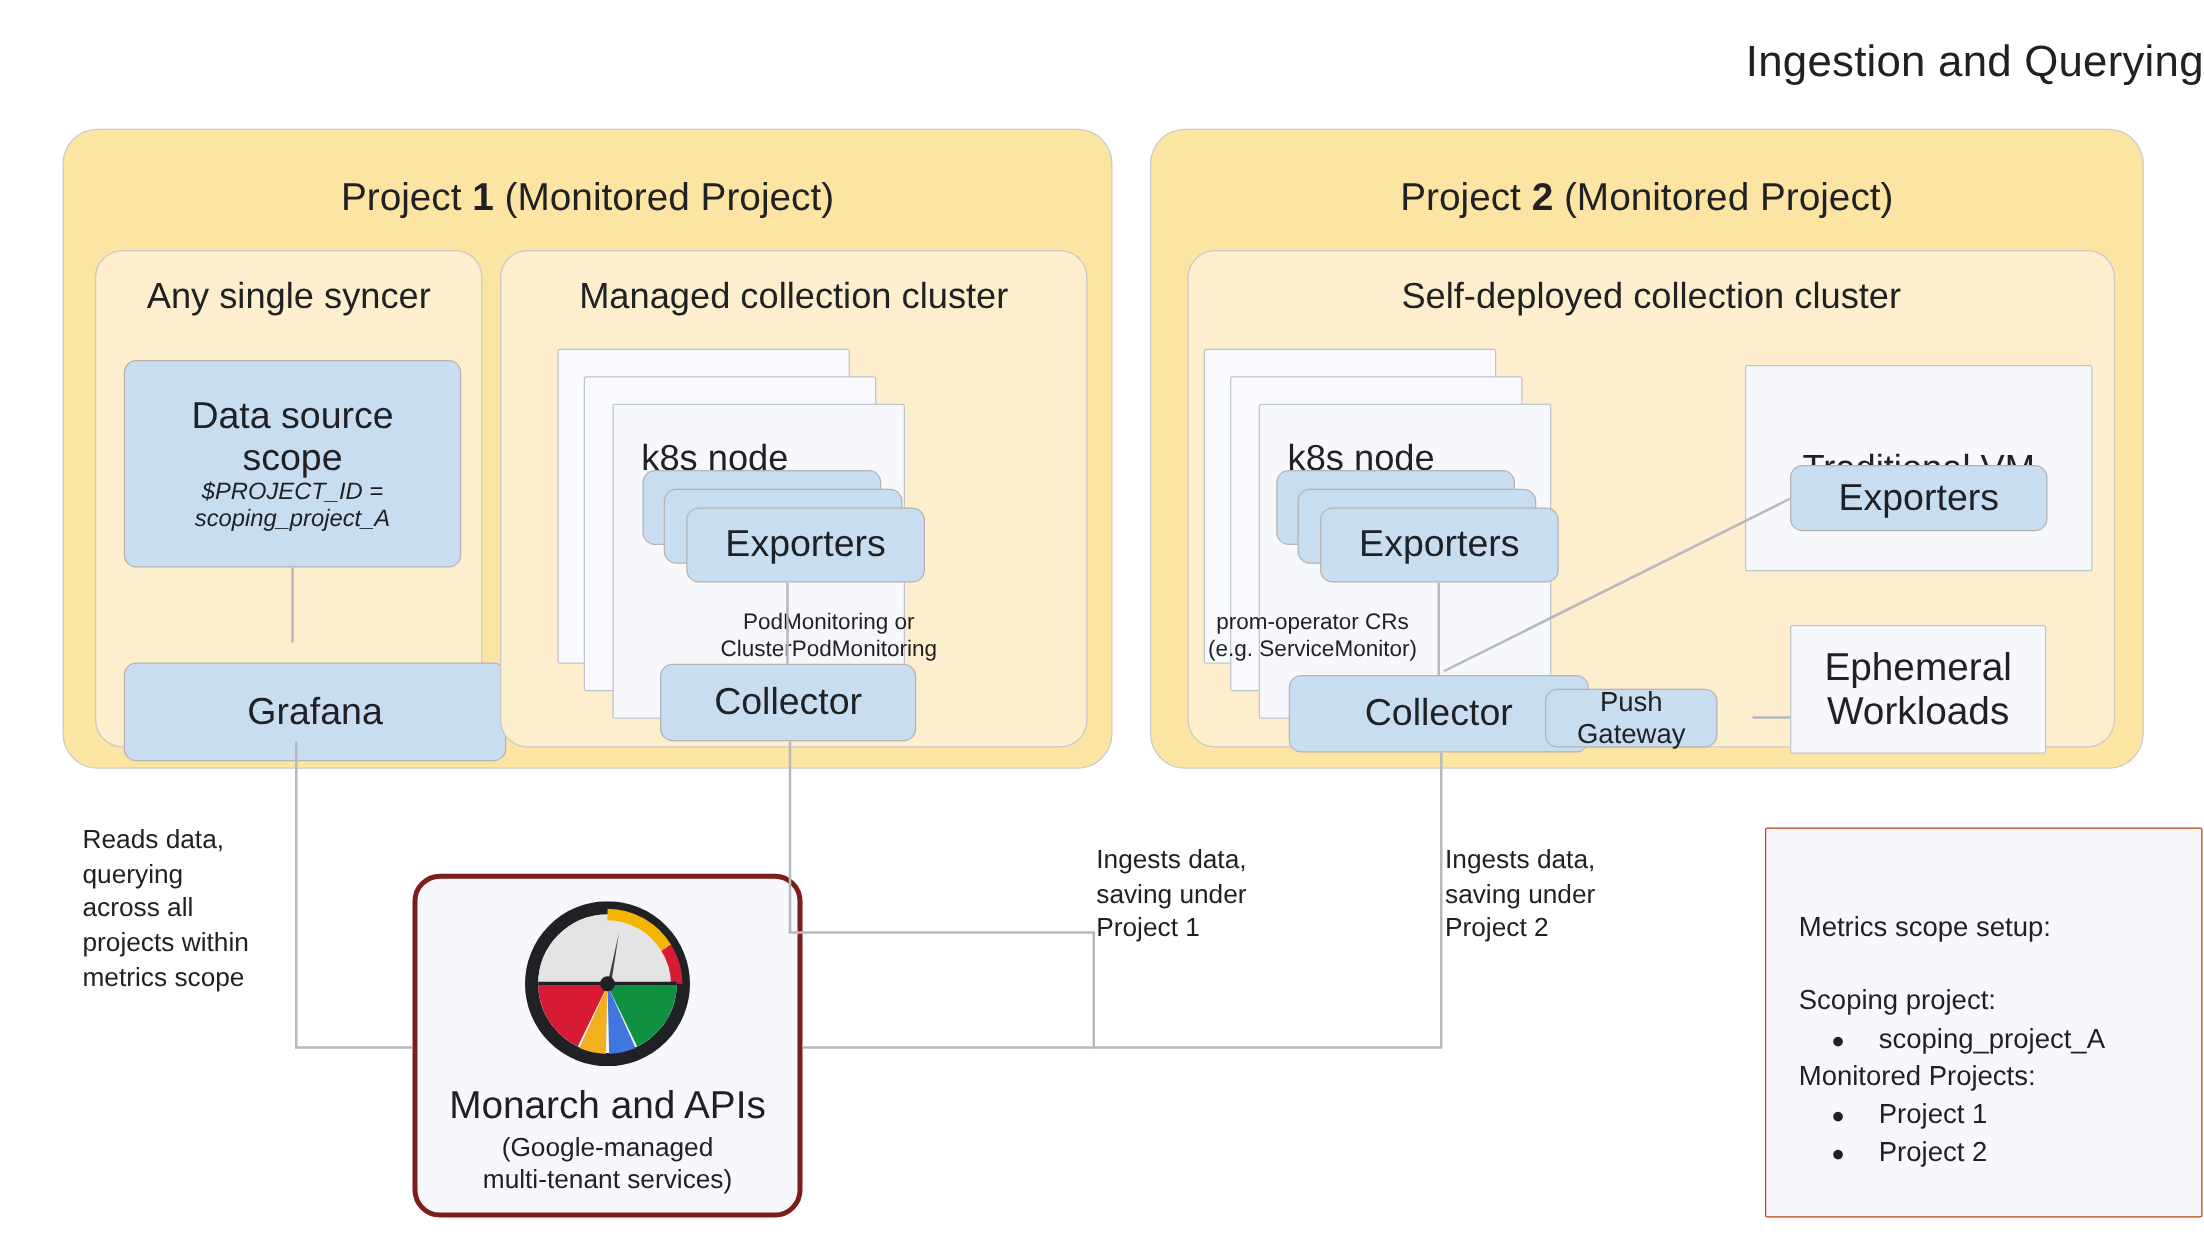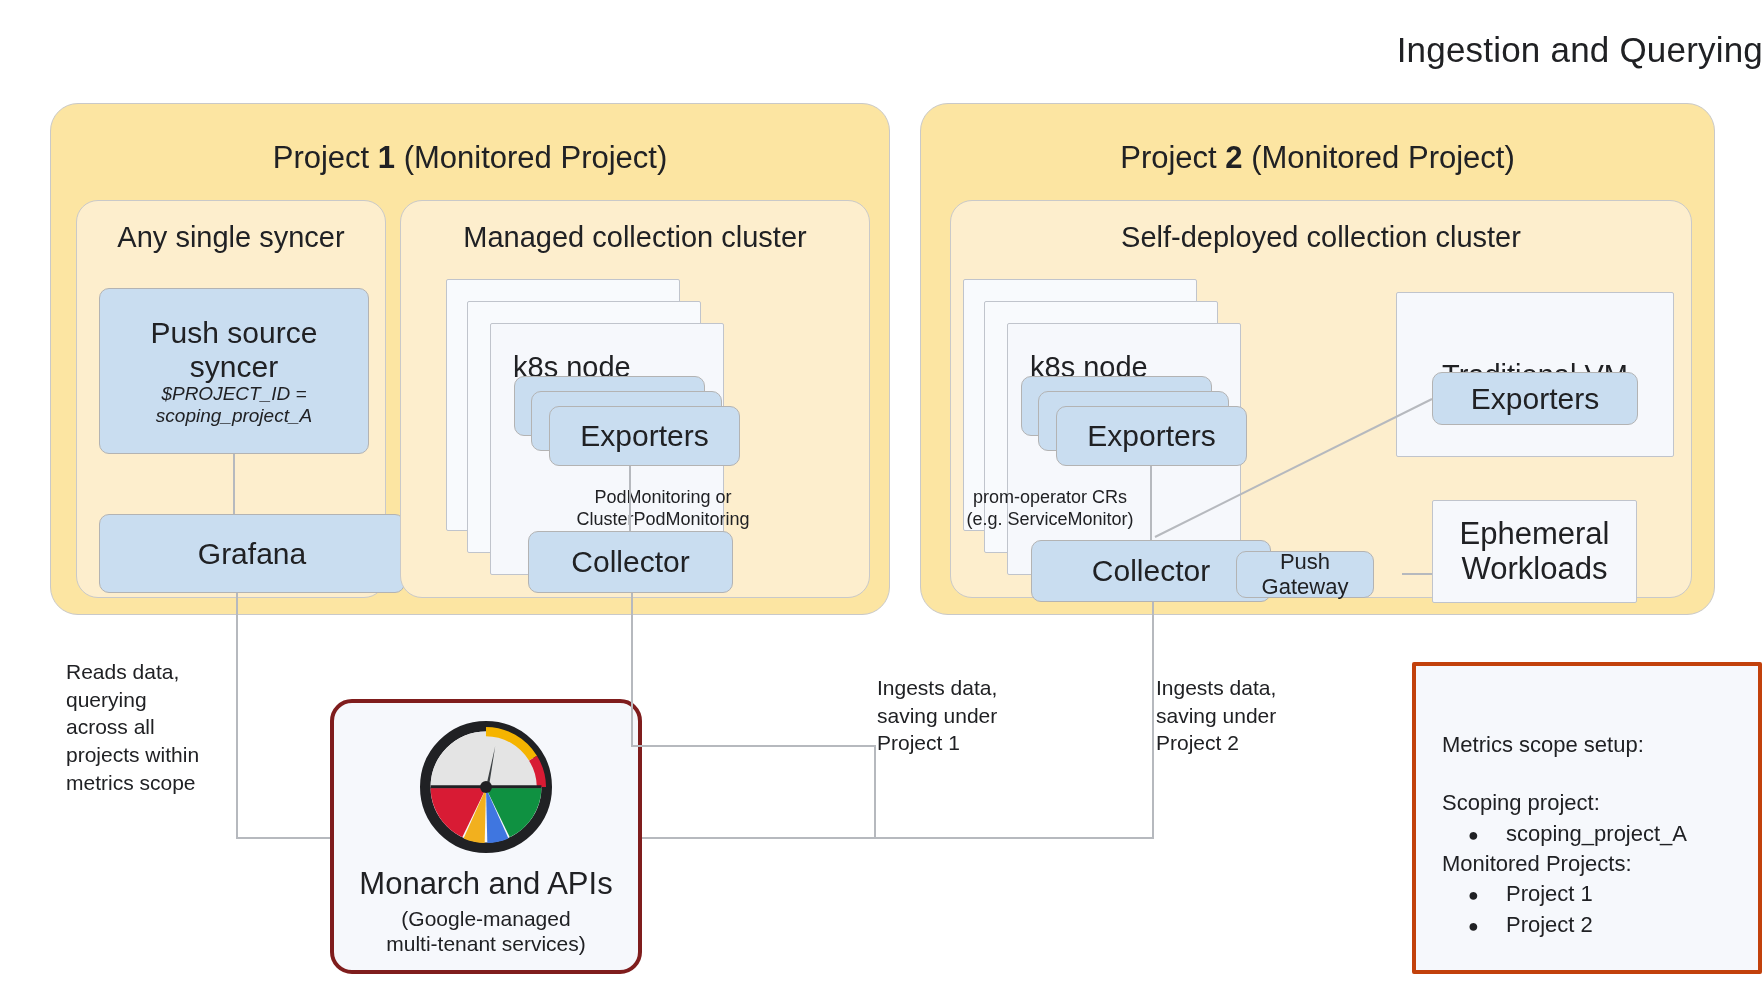--- a/index.html
+++ b/index.html
@@ -104,21 +104,21 @@
     background: #f6f8fc;
     border: 4px solid #7f1d1d;
     border-radius: 22px;
   }
   #monarch-title { font-size: 31px; text-align: center; color: #202124; }
   #monarch-sub { font-size: 21px; text-align: center; line-height: 1.2; color: #202124; white-space: pre-line; }
 
   
   #legend-box {
     background: #f6f8fc;
-    border: 4px solid #c2410c;
+    border: 1px solid #c2410c;
     border-radius: 2px;
   }
   .legend-line { font-size: 22px; color: #202124; line-height: 1.38; }
   .legend-bullet { display: flex; align-items: baseline; }
   .legend-bullet .dot { width: 38px; text-align: left; padding-left: 26px; font-size: 18px; }
 
   
   #connectors { position: absolute; left: 0; top: 0; width: 1763px; height: 992px; pointer-events: none; }
   #connectors line, #connectors path, #connectors polyline { stroke: #b6b9be; stroke-width: 2; fill: none; }
 </style>
@@ -133,27 +133,27 @@
     <div class="project-title">
       <span>Project </span><b>1</b><span> (Monitored Project)</span>
     </div>
   </div>
 
   <div class="abs cluster-box" style="left:76px; top:200px; width:310px; height:398px;">
     <div class="cluster-title">Any single syncer</div>
   </div>
 
   <div class="abs blue-box" style="left:99px; top:288px; width:270px; height:166px;">
-    <div class="main">Push source</div>
-    <div class="main">syncer</div>
+    <div class="main">Data source</div>
+    <div class="main">scope</div>
     <div class="sub">$PROJECT_ID =</div>
     <div class="sub">scoping_project_A</div>
   </div>
 
-  <div class="abs blue-box" style="left:99px; top:514px; width:306px; height:79px;">
+  <div class="abs blue-box" style="left:99px; top:530px; width:306px; height:79px;">
     <div class="main">Grafana</div>
   </div>
 
   <div class="abs cluster-box" style="left:400px; top:200px; width:470px; height:398px;">
     <div class="cluster-title">Managed collection cluster</div>
   </div>
 
   <div class="abs node-card ghost" style="left:446px; top:279px; width:234px; height:252px;"></div>
   <div class="abs node-card ghost" style="left:467px; top:301px; width:234px; height:252px;"></div>
   <div class="abs node-card" style="left:490px; top:323px; width:234px; height:252px;">

